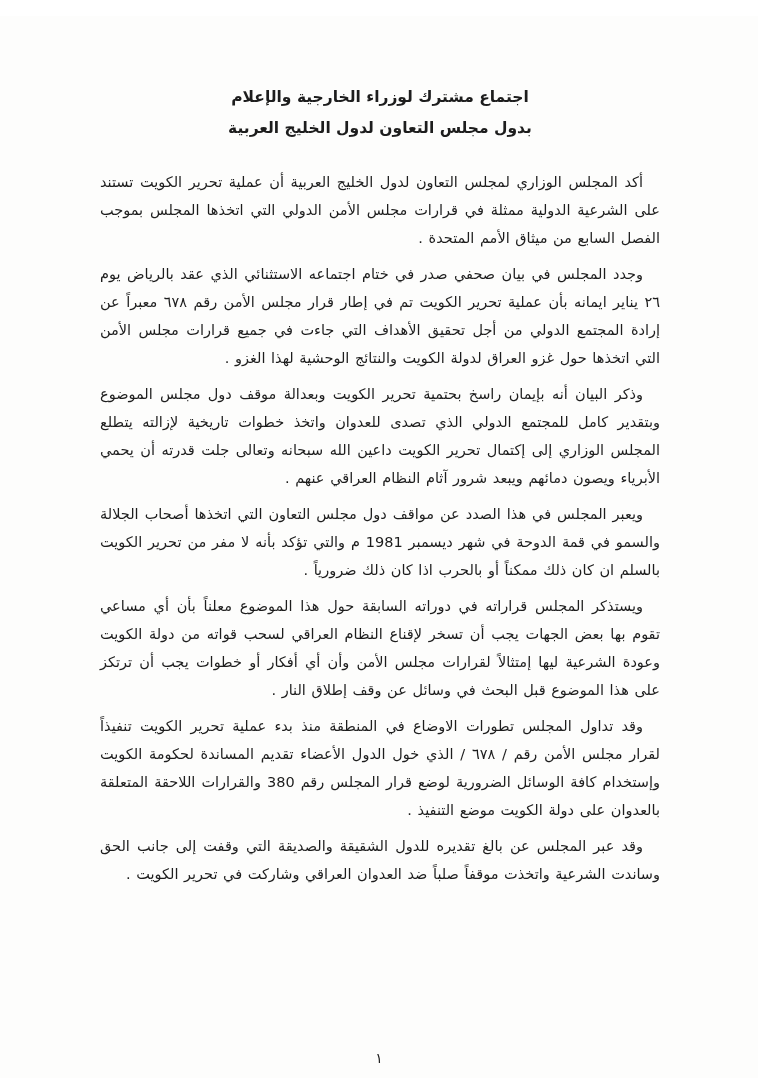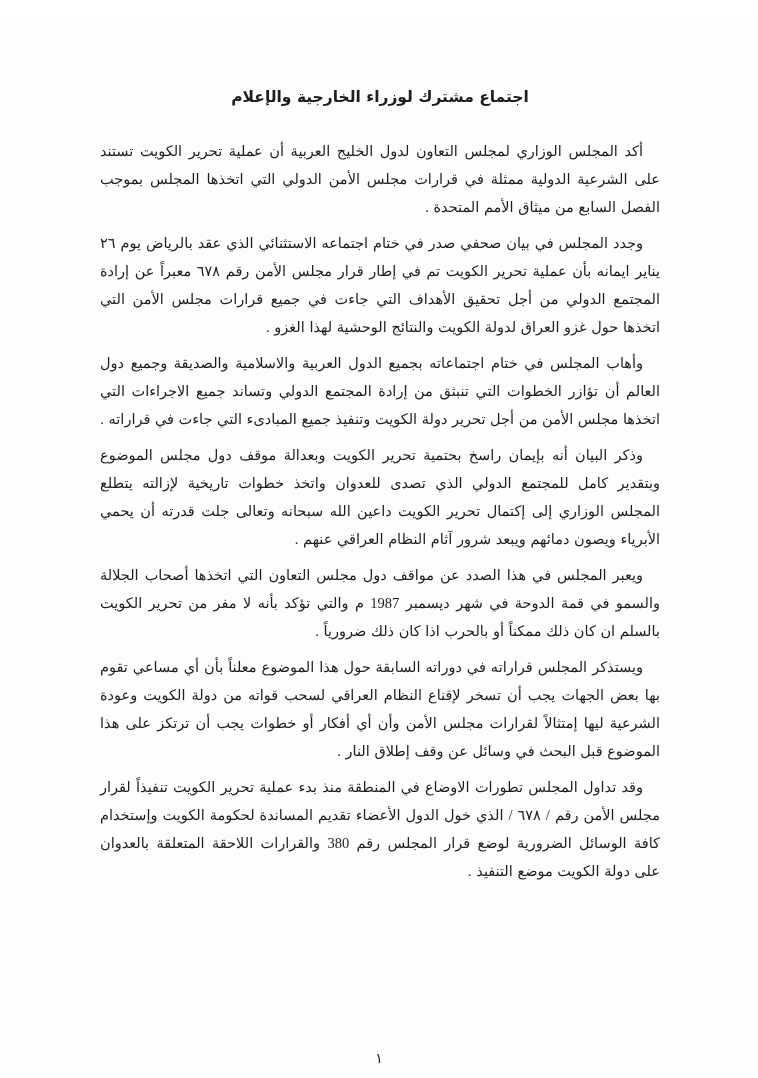--- a/index.html
+++ b/index.html
@@ -29,21 +29,20 @@
     line-height: 31px;
     letter-spacing: 0.2px;
   }
   .dateline {
     margin-top: 26px;
     font-size: 15px;
     font-weight: 700;
   }
   .doc-body {
     margin-top: 24px;
-    font-family: Liberation Serif, serif;
   }
   .doc-body p {
     margin: 0 0 8px 0;
     font-size: 14.5px;
     line-height: 28px;
     text-align: justify;
     text-indent: 17px;
     word-spacing: 1px;
   }
   .page-number {
@@ -56,29 +55,30 @@
     color: #222;
   }
 </style>
 </head>
 <body>
 
 <div class="page">
 
   <header class="doc-header">
     <div class="title-line">اجتماع مشترك لوزراء الخارجية والإعلام</div>
+    <div class="title-line">بدول مجلس التعاون لدول الخليج العربية</div>
   </header>
 
   <main class="doc-body">
     <p>أكد المجلس الوزاري لمجلس التعاون لدول الخليج العربية أن عملية تحرير الكويت تستند على الشرعية الدولية ممثلة في قرارات مجلس الأمن الدولي التي اتخذها المجلس بموجب الفصل السابع من ميثاق الأمم المتحدة .</p>
     <p>وجدد المجلس في بيان صحفي صدر في ختام اجتماعه الاستثنائي الذي عقد بالرياض يوم ٢٦ يناير ايمانه بأن عملية تحرير الكويت تم في إطار قرار مجلس الأمن رقم ٦٧٨ معبراً عن إرادة المجتمع الدولي من أجل تحقيق الأهداف التي جاءت في جميع قرارات مجلس الأمن التي اتخذها حول غزو العراق لدولة الكويت والنتائج الوحشية لهذا الغزو .</p>
-    <p>وأهاب المجلس في ختام اجتماعاته بجميع الدول العربية والاسلامية والصديقة وجميع دول العالم أن تؤازر الخطوات التي تنبثق من إرادة المجتمع الدولي وتساند جميع الاجراءات التي اتخذها مجلس الأمن من أجل تحرير دولة الكويت وتنفيذ جميع المبادىء التي جاءت في قراراته .</p>
     <p>وذكر البيان أنه بإيمان راسخ بحتمية تحرير الكويت وبعدالة موقف دول مجلس الموضوع وبتقدير كامل للمجتمع الدولي الذي تصدى للعدوان واتخذ خطوات تاريخية لإزالته يتطلع المجلس الوزاري إلى إكتمال تحرير الكويت داعين الله سبحانه وتعالى جلت قدرته أن يحمي الأبرياء ويصون دمائهم ويبعد شرور آثام النظام العراقي عنهم .</p>
-    <p>ويعبر المجلس في هذا الصدد عن مواقف دول مجلس التعاون التي اتخذها أصحاب الجلالة والسمو في قمة الدوحة في شهر ديسمبر 1987 م والتي تؤكد بأنه لا مفر من تحرير الكويت بالسلم ان كان ذلك ممكناً أو بالحرب اذا كان ذلك ضرورياً .</p>
+    <p>ويعبر المجلس في هذا الصدد عن مواقف دول مجلس التعاون التي اتخذها أصحاب الجلالة والسمو في قمة الدوحة في شهر ديسمبر 1981 م والتي تؤكد بأنه لا مفر من تحرير الكويت بالسلم ان كان ذلك ممكناً أو بالحرب اذا كان ذلك ضرورياً .</p>
     <p>ويستذكر المجلس قراراته في دوراته السابقة حول هذا الموضوع معلناً بأن أي مساعي تقوم بها بعض الجهات يجب أن تسخر لإقناع النظام العراقي لسحب قواته من دولة الكويت وعودة الشرعية ليها إمتثالاً لقرارات مجلس الأمن وأن أي أفكار أو خطوات يجب أن ترتكز على هذا الموضوع قبل البحث في وسائل عن وقف إطلاق النار .</p>
     <p>وقد تداول المجلس تطورات الاوضاع في المنطقة منذ بدء عملية تحرير الكويت تنفيذاً لقرار مجلس الأمن رقم / ٦٧٨ / الذي خول الدول الأعضاء تقديم المساندة لحكومة الكويت وإستخدام كافة الوسائل الضرورية لوضع قرار المجلس رقم 380 والقرارات اللاحقة المتعلقة بالعدوان على دولة الكويت موضع التنفيذ .</p>
+    <p>وقد عبر المجلس عن بالغ تقديره للدول الشقيقة والصديقة التي وقفت إلى جانب الحق وساندت الشرعية واتخذت موقفاً صلباً ضد العدوان العراقي وشاركت في تحرير الكويت .</p>
   </main>
 
   <footer>
     <div class="page-number">١</div>
   </footer>
 
 </div>
 
 </body></html>

